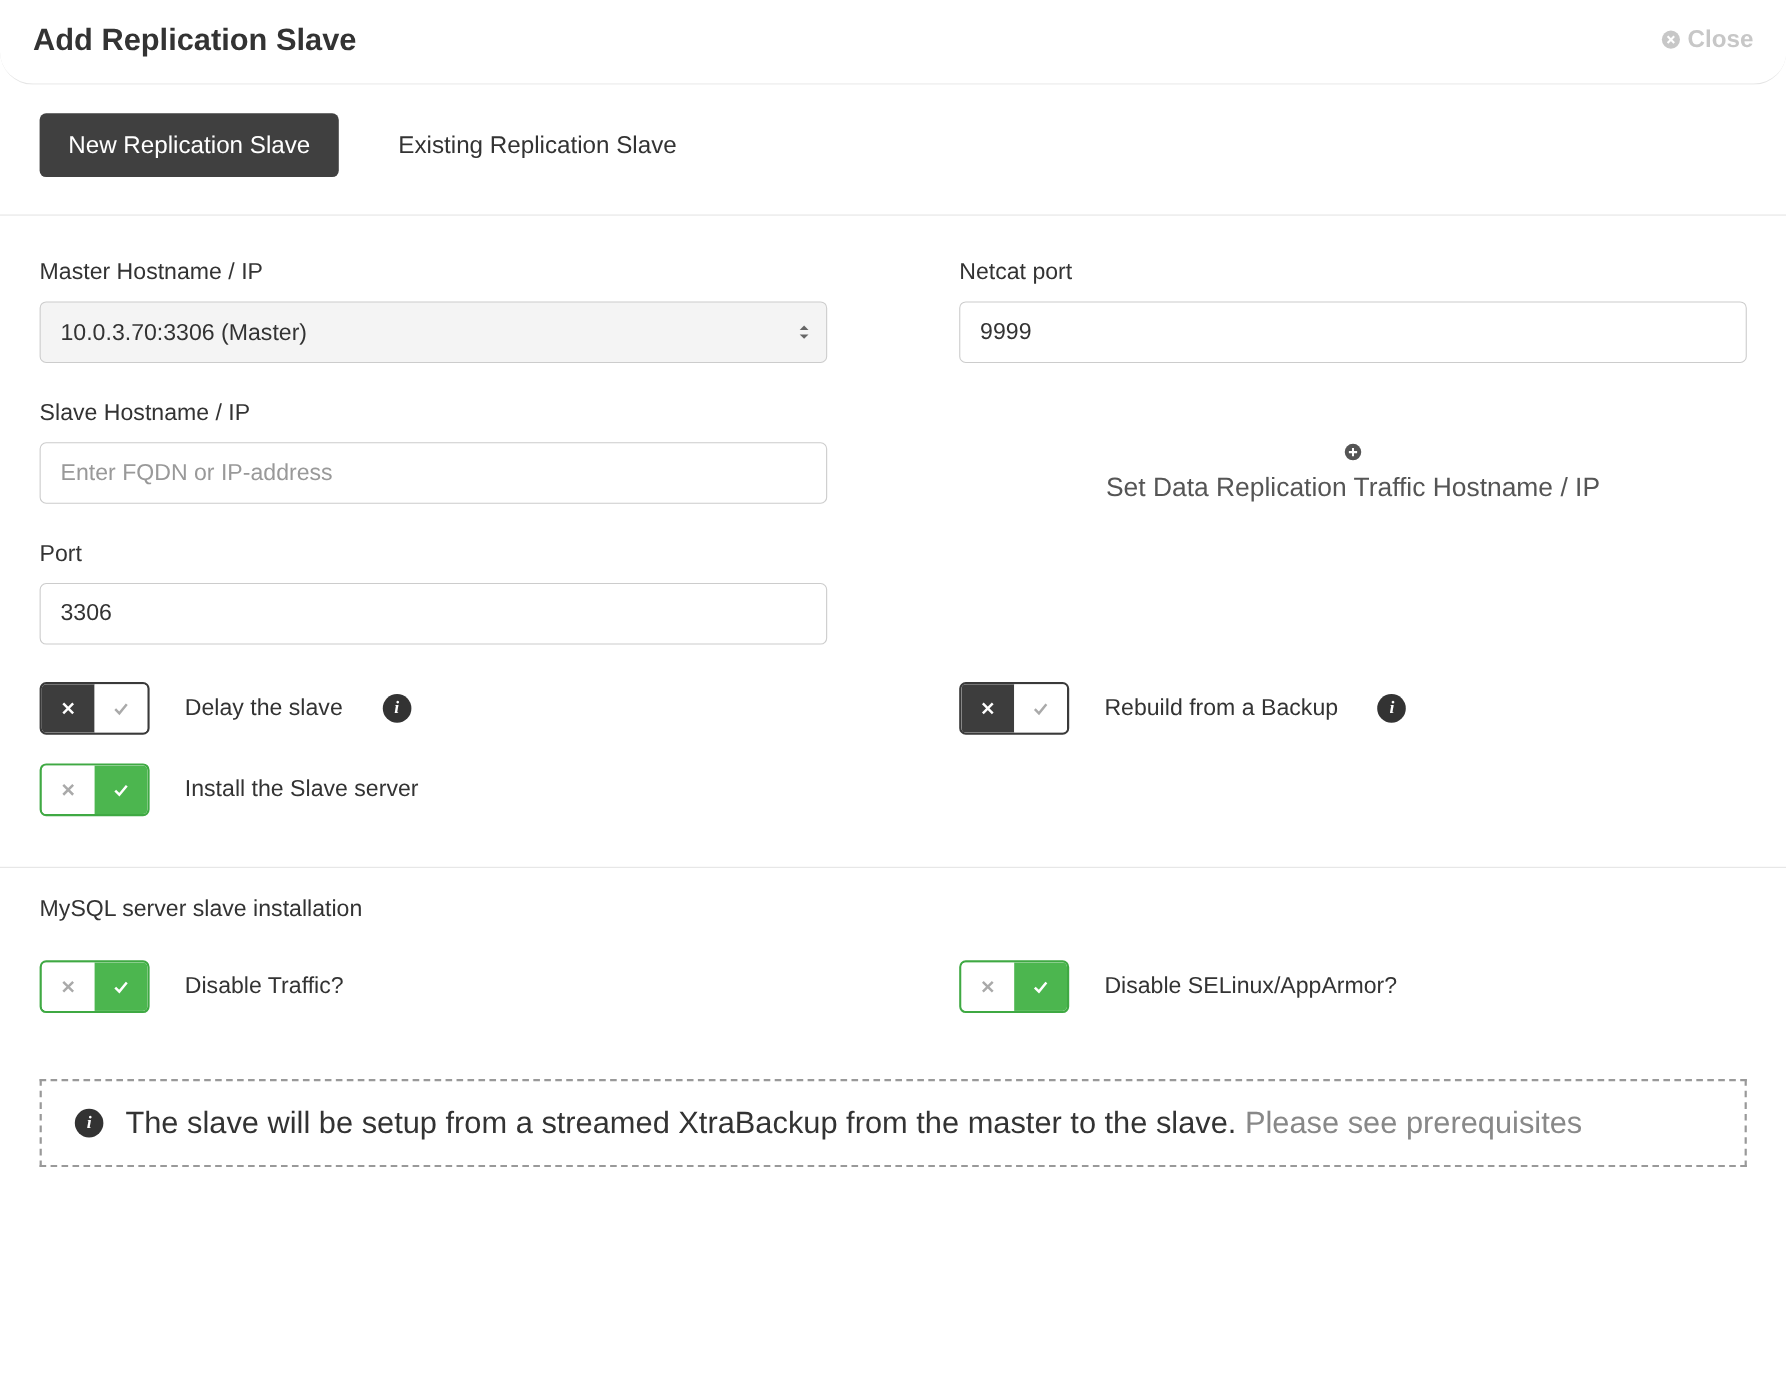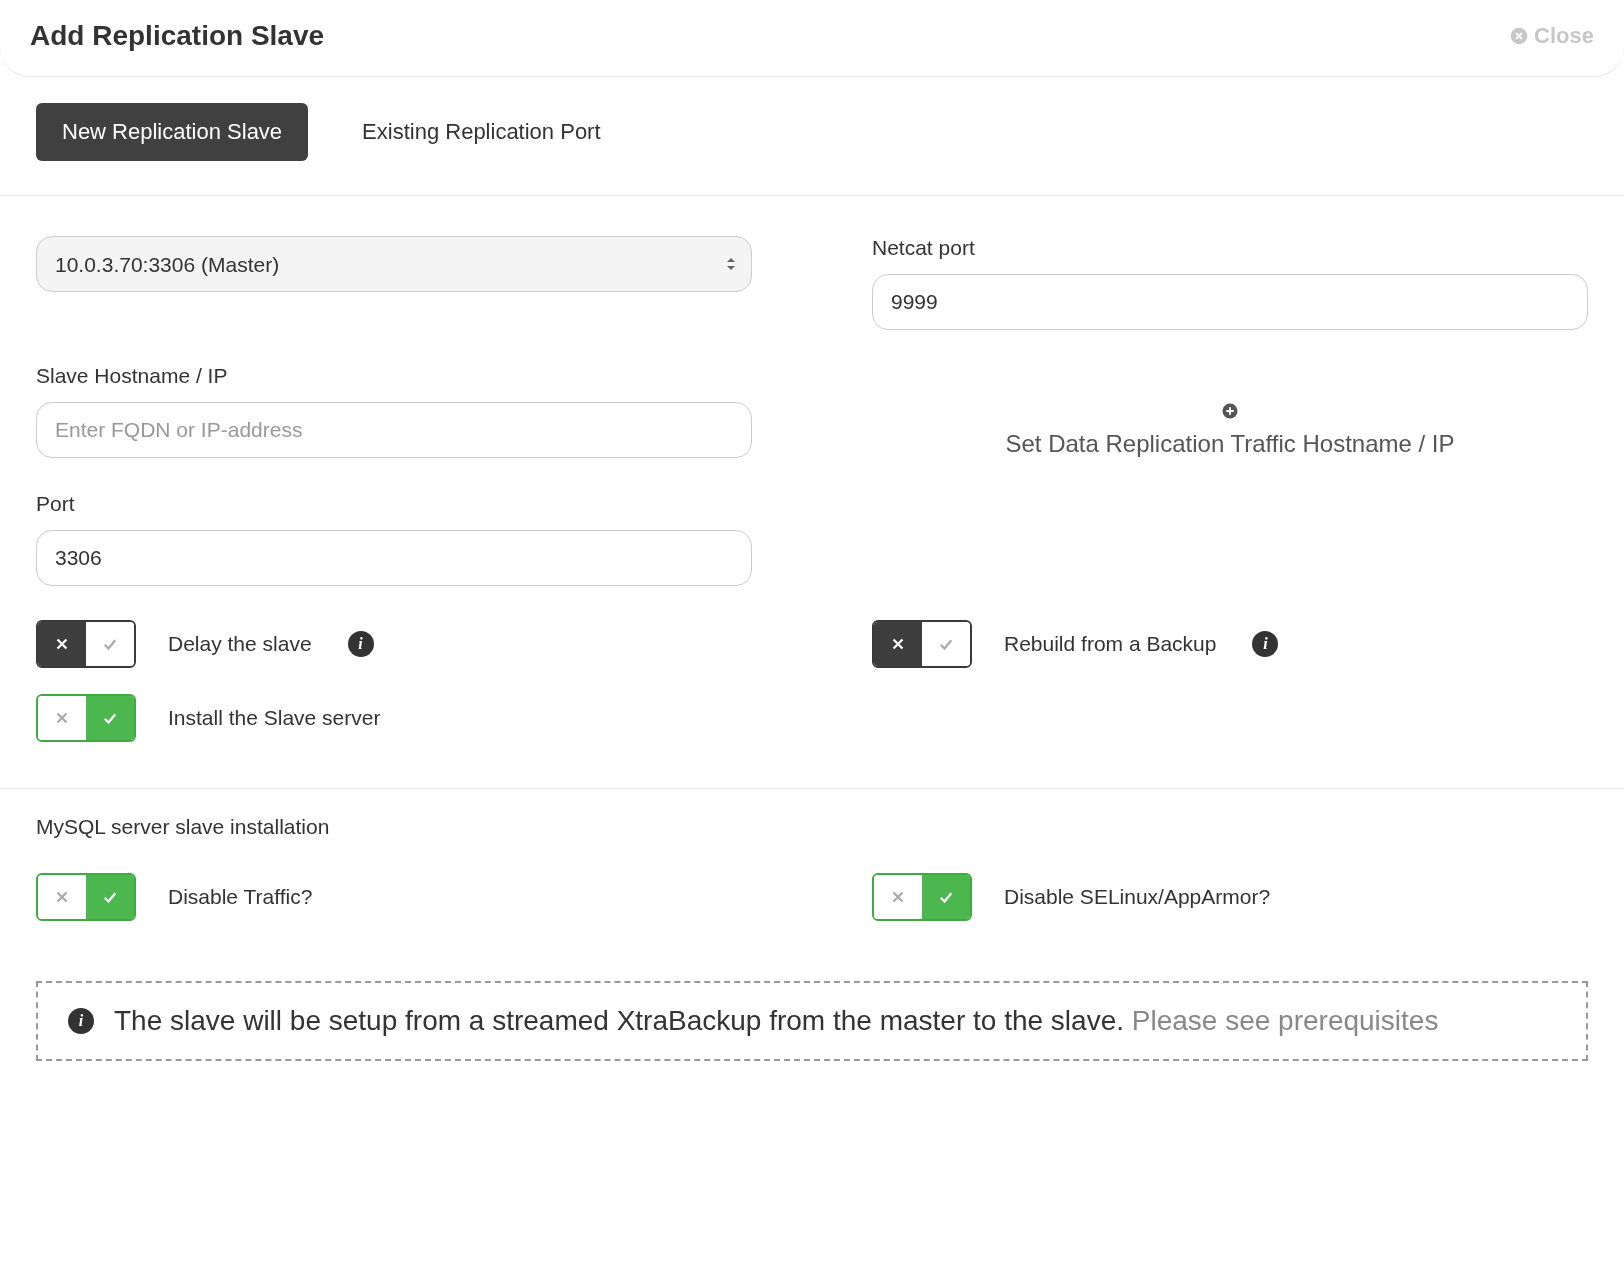--- a/index.html
+++ b/index.html
@@ -76,21 +76,21 @@
   display: block;
   font-size: 21px;
   color: #333;
   margin-bottom: 14px;
 }
 .form-select,
 .form-input {
   width: 100%;
   height: 56px;
   border: 1px solid #ccc;
-  border-radius: 16px;
+  border-radius: 6px;
   padding: 0 18px;
   font-size: 21px;
   background: #fff;
   color: #333;
 }
 .form-select {
   background: #f4f4f4;
   appearance: none;
   position: relative;
 }
@@ -200,28 +200,29 @@
       <svg viewBox="0 0 24 24" fill="#c7c7c7">
           <circle cx="12" cy="12" r="11"></circle>
           <path d="M8 8 L16 16 M16 8 L8 16" stroke="#fff" stroke-width="2.5"></path>
         </svg>
       <span>Close</span>
     </div>
   </div>
 
   <div class="tabs">
     <div class="tab active">New Replication Slave</div>
-    <div class="tab">Existing Replication Port</div>
+    <div class="tab">Existing Replication Slave</div>
   </div>
 
   <div class="form-body">
 
     <div class="row">
       <div class="col">
         <div class="form-group">
+          <label class="form-label">Master Hostname / IP</label>
           <div class="select-wrap">
             <select class="form-select">
               <option>10.0.3.70:3306 (Master)</option>
             </select>
             <div class="select-arrows">
               <svg viewBox="0 0 10 6">
                   <path d="M1 5 L5 1 L9 5" fill="#666"></path>
                 </svg>
               <svg viewBox="0 0 10 6">
                   <path d="M1 1 L5 5 L9 1" fill="#666"></path>

